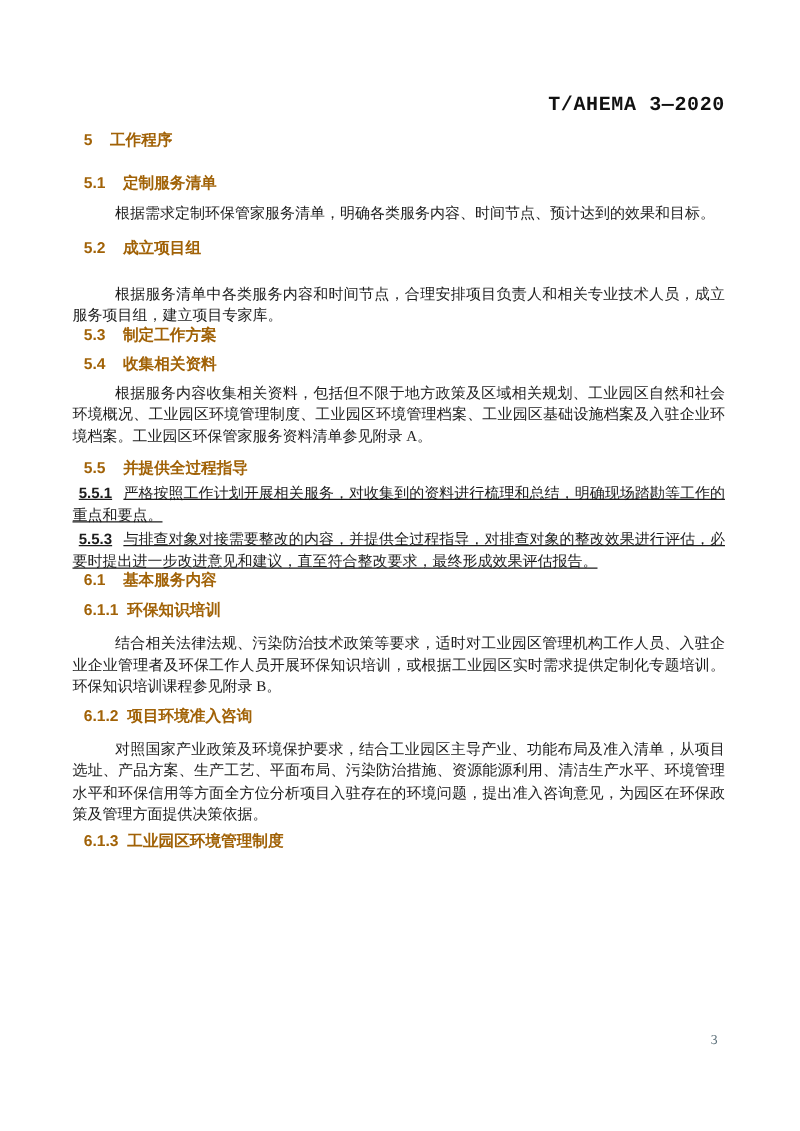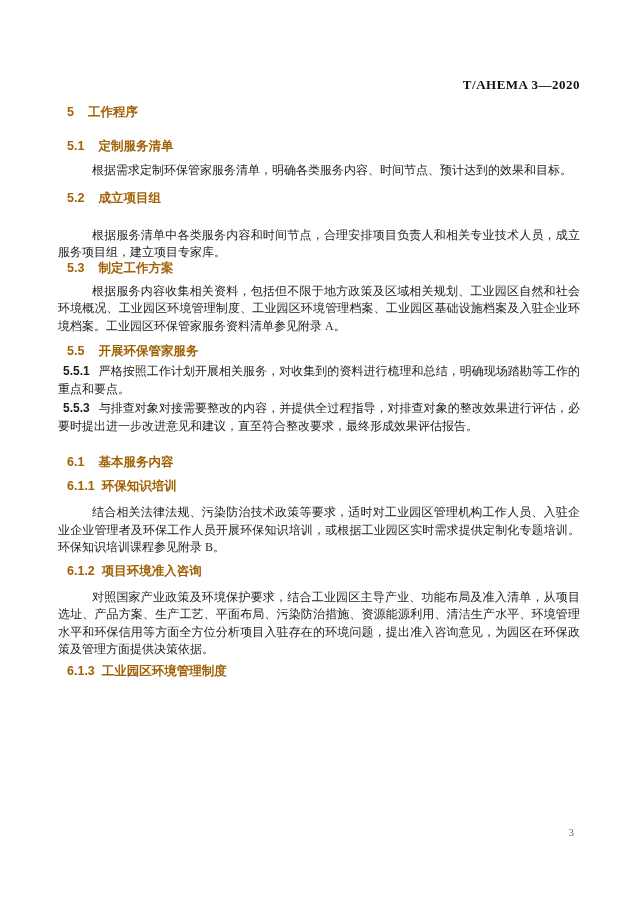--- a/index.html
+++ b/index.html
@@ -15,23 +15,23 @@
     box-sizing: border-box;
     padding: 0 60px 0 58px;
     overflow: hidden;
     font-family: "Liberation Serif", "DejaVu Serif", serif;
     font-size: 12px;
     color: #1c1c1c;
   }
   .doc-header {
     padding-top: 78px;
     text-align: right;
-    font-family: Liberation Serif, serif;
+    font-family: Liberation Mono, monospace;
     font-weight: bold;
-    font-size: 13px;
+    font-size: 16px;
     line-height: 13px;
     letter-spacing: 0.5px;
     color: #111111;
   }
   .h1, .h2, .h3 {
     font-family: "Liberation Sans", "DejaVu Sans", sans-serif;
     font-weight: bold;
     font-size: 12.5px;
     line-height: 13px;
     margin: 0;
@@ -45,20 +45,21 @@
     margin: 0;
     line-height: 17.5px;
     text-align: justify;
     text-indent: 34px;
   }
   p.sub {
     margin: 0;
     line-height: 17.5px;
     text-align: justify;
     text-indent: 0;
+    text-decoration: underline;
   }
   p.sub .num {
     font-family: "Liberation Sans", "DejaVu Sans", sans-serif;
     font-weight: bold;
     margin-right: 9px;
     margin-left: 5px;
   }
   .page-num {
     position: absolute;
     top: 826px;
@@ -80,29 +81,30 @@
   <h2 class="h1" style="margin-top:15px"><span class="num">5</span><span>工作程序</span></h2>
 
   <h3 class="h2" style="margin-top:21px"><span class="num">5.1</span><span>定制服务清单</span></h3>
   <p class="body" style="margin-top:9px">根据需求定制环保管家服务清单，明确各类服务内容、时间节点、预计达到的效果和目标。</p>
 
   <h3 class="h2" style="margin-top:12px"><span class="num">5.2</span><span>成立项目组</span></h3>
   <p class="body" style="margin-top:22px">根据服务清单中各类服务内容和时间节点，合理安排项目负责人和相关专业技术人员，成立服务项目组，建立项目专家库。</p>
 
   <h3 class="h2" style=""><span class="num">5.3</span><span>制定工作方案</span></h3>
 
+  <h3 class="h2" style="margin-top:10px"><span class="num">5.4</span><span>收集相关资料</span></h3>
   <p class="body" style="margin-top:8px">根据服务内容收集相关资料，包括但不限于地方政策及区域相关规划、工业园区自然和社会环境概况、工业园区环境管理制度、工业园区环境管理档案、工业园区基础设施档案及入驻企业环境档案。工业园区环保管家服务资料清单参见附录 A。</p>
 
-  <h3 class="h2" style="margin-top:10px"><span class="num">5.5</span><span>开展环保管家服务</span></h3>
+  <h3 class="h2" style="margin-top:10px"><span class="num">5.5</span><span>并提供全过程指导</span></h3>
 
   <p class="sub" style="margin-top:5px"><span class="num">5.5.1</span><span>严格按照工作计划开展相关服务，对收集到的资料进行梳理和总结，明确现场踏勘等工作的重点和要点。</span></p>
   <p class="sub" style="margin-top:2px"><span class="num">5.5.3</span><span>与排查对象对接需要整改的内容，并提供全过程指导，对排查对象的整改效果进行评估，必要时提出进一步改进意见和建议，直至符合整改要求，最终形成效果评估报告。</span></p>
 
 
-  <h3 class="h2" style="margin-top:21px"><span class="num">6.1</span><span>基本服务内容</span></h3>
+  <h3 class="h2" style=""><span class="num">6.1</span><span>基本服务内容</span></h3>
 
   <h4 class="h3" style="margin-top:11px"><span class="num">6.1.1</span><span>环保知识培训</span></h4>
   <p class="body" style="margin-top:11px">结合相关法律法规、污染防治技术政策等要求，适时对工业园区管理机构工作人员、入驻企业企业管理者及环保工作人员开展环保知识培训，或根据工业园区实时需求提供定制化专题培训。环保知识培训课程参见附录 B。</p>
 
   <h4 class="h3" style="margin-top:8px"><span class="num">6.1.2</span><span>项目环境准入咨询</span></h4>
   <p class="body" style="margin-top:11px">对照国家产业政策及环境保护要求，结合工业园区主导产业、功能布局及准入清单，从项目选址、产品方案、生产工艺、平面布局、污染防治措施、资源能源利用、清洁生产水平、环境管理水平和环保信用等方面全方位分析项目入驻存在的环境问题，提出准入咨询意见，为园区在环保政策及管理方面提供决策依据。</p>
 
   <h4 class="h3" style="margin-top:6px"><span class="num">6.1.3</span><span>工业园区环境管理制度</span></h4>
 
   <div class="page-num" style="color: rgb(90, 110, 120);">3</div>

